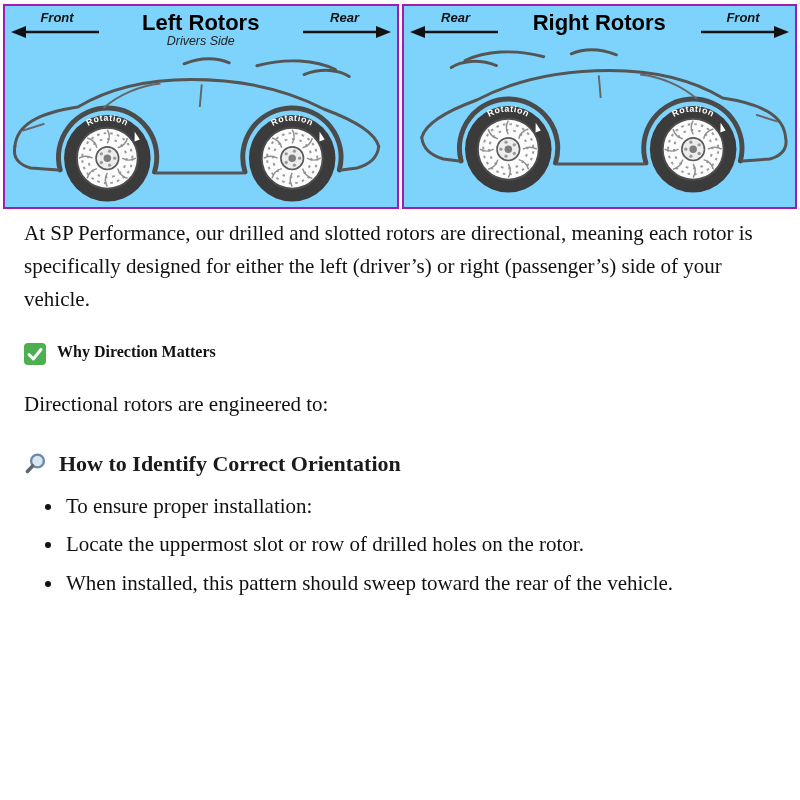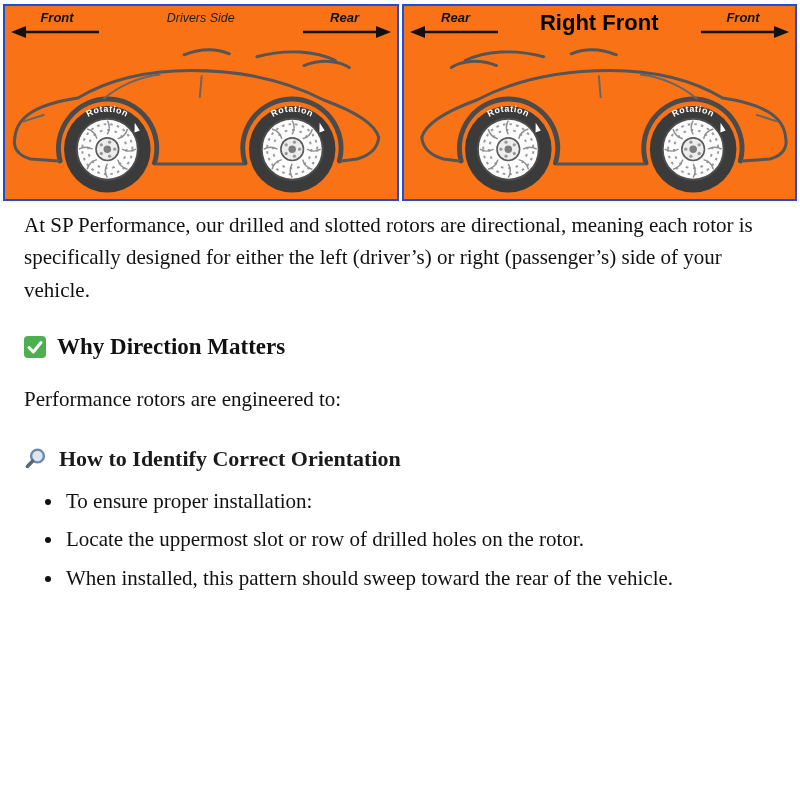--- a/index.html
+++ b/index.html
@@ -6,22 +6,22 @@
   body {
     width:800px;
     font-family:"Liberation Serif", serif;
     color:#111;
   }
 
   
   .diagram { display:flex; gap:3px; margin:4px 3px 0 3px; }
   .panel {
     flex:1;
-    border:2px solid #1d4ed8;
-    background:#f97316;
+    border:2px solid #a21caf;
+    background:#7dd3fc;
     padding:3px 4px 0 4px;
     box-sizing:border-box;
   }
   .panel-head {
     display:flex;
     align-items:flex-start;
     justify-content:space-between;
     font-family:"Liberation Sans", sans-serif;
     padding:2px 2px 0 2px;
   }
@@ -44,25 +44,24 @@
     font-size:9px;
     font-weight:bold;
     fill:#ffffff;
     letter-spacing:0.6px;
   }
 
   
   main { padding:0 24px 20px 24px; }
   .intro { font-size:21px; line-height:1.55; margin:8px 0 0 0; }
   h2.section {
-    font-size:23px;
+    font-size:16px;
     font-weight:bold;
     margin:28px 0 0 0;
     display:flex;
-    align-items:center;
     gap:11px;
   }
   h3.section {
     font-size:22px;
     font-weight:bold;
     margin:30px 0 0 0;
     display:flex;
     align-items:center;
     gap:11px;
     color:#1a1a1a;
@@ -85,20 +84,21 @@
   <div class="panel">
     <div class="panel-head">
       <div class="dir">
         <span class="dir-label">Front</span>
         <svg width="92" height="14">
           <line x1="88" y1="7" x2="12" y2="7" stroke="#111" stroke-width="2.6"></line>
           <polygon points="0,7 15,1 15,13" fill="#111"></polygon>
         </svg>
       </div>
       <div class="titles">
+        <div class="panel-title">Left Rotors</div>
         <div class="panel-sub">Drivers Side</div>
       </div>
       <div class="dir">
         <span class="dir-label">Rear</span>
         <svg width="92" height="14">
           <line x1="4" y1="7" x2="80" y2="7" stroke="#111" stroke-width="2.6"></line>
           <polygon points="92,7 77,1 77,13" fill="#111"></polygon>
         </svg>
       </div>
     </div>
@@ -178,21 +178,21 @@
   <div class="panel">
     <div class="panel-head">
       <div class="dir">
         <span class="dir-label">Rear</span>
         <svg width="92" height="14">
           <line x1="88" y1="7" x2="12" y2="7" stroke="#111" stroke-width="2.6"></line>
           <polygon points="0,7 15,1 15,13" fill="#111"></polygon>
         </svg>
       </div>
       <div class="titles">
-        <div class="panel-title">Right Front</div>
+        <div class="panel-title">Right Rotors</div>
       </div>
       <div class="dir">
         <span class="dir-label">Front</span>
         <svg width="92" height="14">
           <line x1="4" y1="7" x2="80" y2="7" stroke="#111" stroke-width="2.6"></line>
           <polygon points="92,7 77,1 77,13" fill="#111"></polygon>
         </svg>
       </div>
     </div>
 
@@ -217,21 +217,21 @@
   <h2 class="section">
     <span class="inline-icon">
       <svg width="22" height="22" viewBox="0 0 22 22">
         <rect width="22" height="22" rx="4" fill="#4caf50"></rect>
         <path d="M5 11.5 L9.3 16 L17 6.5" stroke="#fff" stroke-width="3" fill="none" stroke-linecap="round" stroke-linejoin="round"></path>
       </svg>
     </span>
     <span>Why Direction Matters</span>
   </h2>
 
-  <p class="lead">Performance rotors are engineered to:</p>
+  <p class="lead">Directional rotors are engineered to:</p>
 
 
   <h3 class="section">
     <span class="inline-icon">
       <svg width="24" height="24" viewBox="0 0 24 24">
         <circle cx="13.5" cy="9" r="6.4" fill="#d9e7f2" stroke="#6b88a8" stroke-width="2.4"></circle>
         <line x1="8.6" y1="14" x2="3.4" y2="19.4" stroke="#5b6770" stroke-width="3.6" stroke-linecap="round"></line>
       </svg>
     </span>
     <span>How to Identify Correct Orientation</span>

